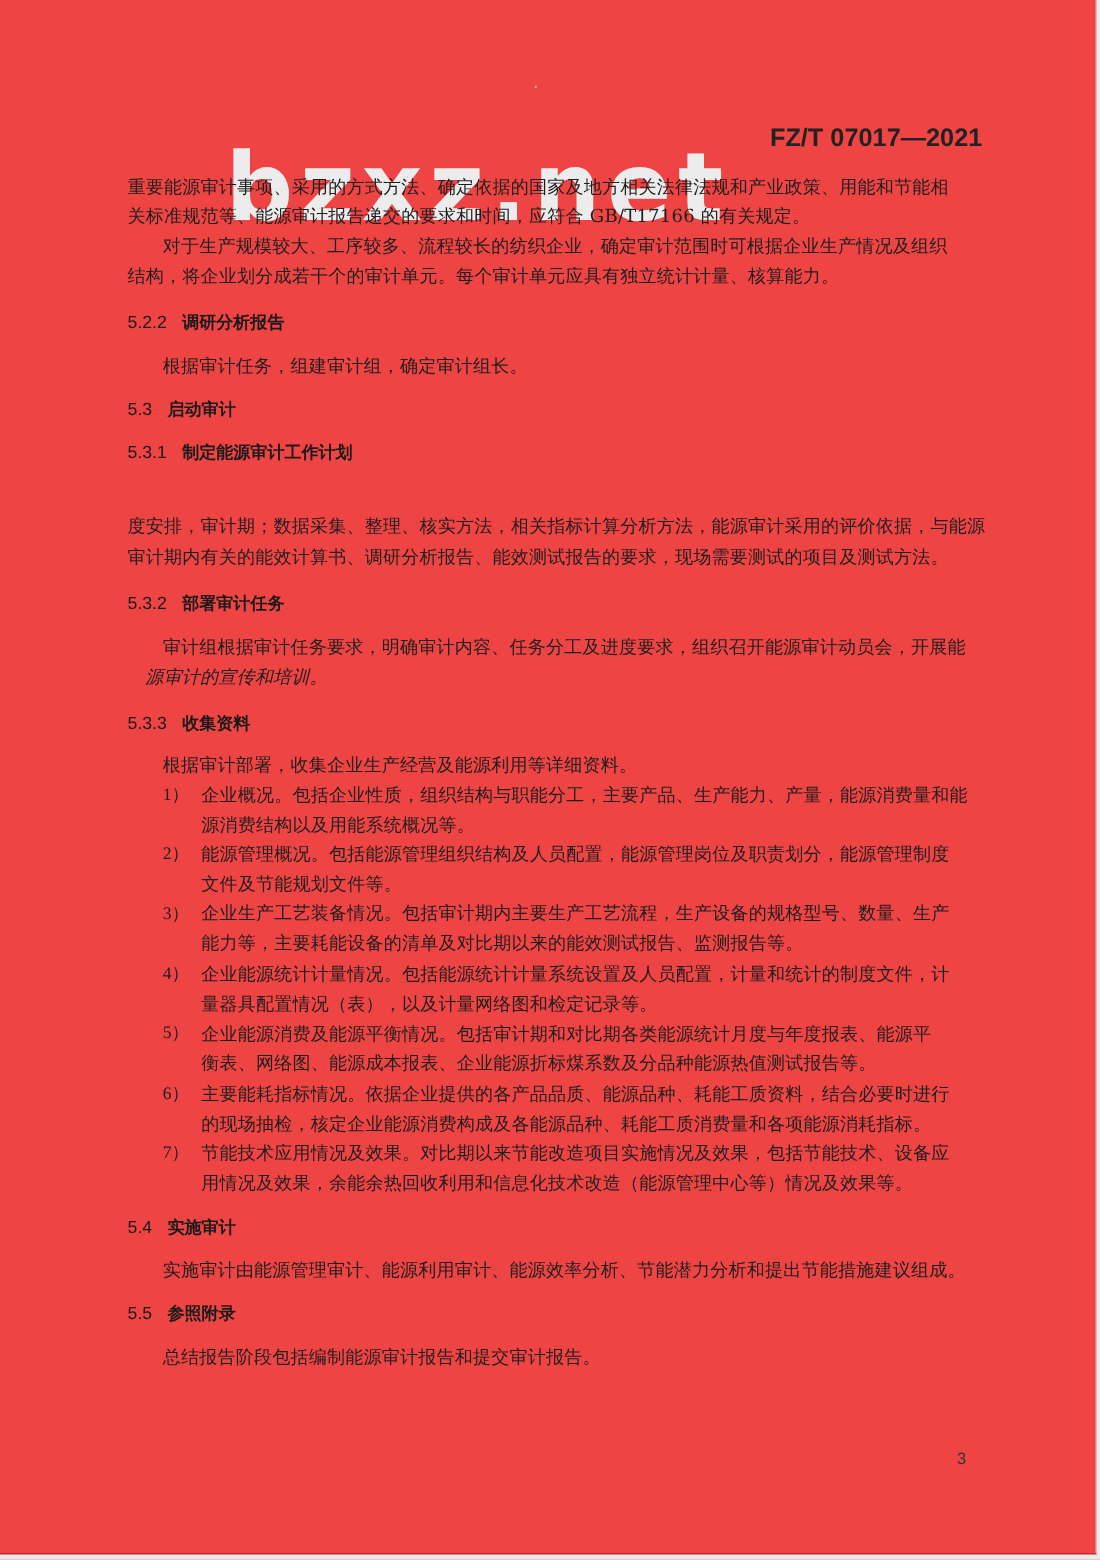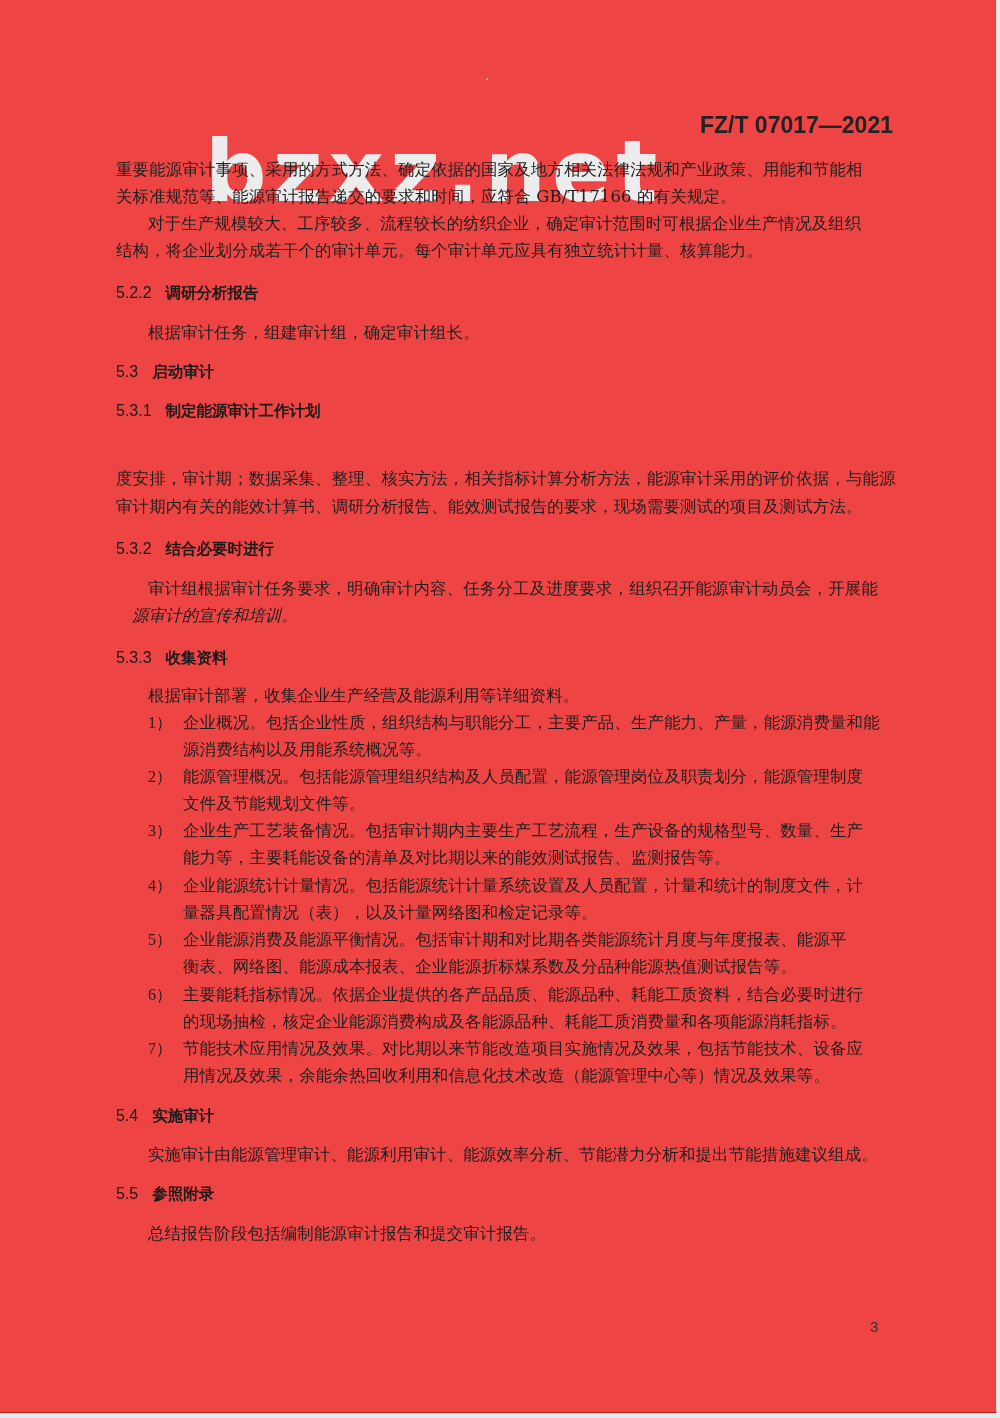--- a/index.html
+++ b/index.html
@@ -66,21 +66,21 @@
     <span class="num">5.3</span><span>启动审计</span>
   </div>
 
   <div class="heading" style="left:116px; top:401px;">
     <span class="num">5.3.1</span><span>制定能源审计工作计划</span>
   </div>
   <div class="line" style="left:116px; top:469px;">度安排，审计期；数据采集、整理、核实方法，相关指标计算分析方法，能源审计采用的评价依据，与能源</div>
   <div class="line" style="left:116px; top:497px;">审计期内有关的能效计算书、调研分析报告、能效测试报告的要求，现场需要测试的项目及测试方法。</div>
 
   <div class="heading" style="left:116px; top:539px;">
-    <span class="num">5.3.2</span><span>结合必要时进行</span>
+    <span class="num">5.3.2</span><span>部署审计任务</span>
   </div>
   <div class="line" style="left:148px; top:579px;">审计组根据审计任务要求，明确审计内容、任务分工及进度要求，组织召开能源审计动员会，开展能</div>
   <div class="line" style="left:132px; top:606px;font-style:italic;">源审计的宣传和培训。</div>
 
   <div class="heading" style="left:116px; top:648px;">
     <span class="num">5.3.3</span><span>收集资料</span>
   </div>
   <div class="line" style="left:148px; top:686px;">根据审计部署，收集企业生产经营及能源利用等详细资料。</div>
 
   <div>
@@ -89,21 +89,21 @@
       <div class="line" style="left:183px; top:713px;">企业概况。包括企业性质，组织结构与职能分工，主要产品、生产能力、产量，能源消费量和能</div>
       <div class="line" style="left:183px; top:740px;">源消费结构以及用能系统概况等。</div>
     </div>
     <div>
       <span class="li-num" style="left:148px; top:767px;">2）</span>
       <div class="line" style="left:183px; top:767px;">能源管理概况。包括能源管理组织结构及人员配置，能源管理岗位及职责划分，能源管理制度</div>
       <div class="line" style="left:183px; top:794px;">文件及节能规划文件等。</div>
     </div>
     <div>
       <span class="li-num" style="left:148px; top:821px;">3）</span>
-      <div class="line" style="left:183px; top:821px;">企业生产工艺装备情况。包括审计期内主要生产工艺流程，生产设备的规格型号、数量、生产</div>
+      <div class="line" style="left:183px; top:821px;font-family:Liberation Mono, monospace;">企业生产工艺装备情况。包括审计期内主要生产工艺流程，生产设备的规格型号、数量、生产</div>
       <div class="line" style="left:183px; top:848px;">能力等，主要耗能设备的清单及对比期以来的能效测试报告、监测报告等。</div>
     </div>
     <div>
       <span class="li-num" style="left:148px; top:876px;">4）</span>
       <div class="line" style="left:183px; top:876px;">企业能源统计计量情况。包括能源统计计量系统设置及人员配置，计量和统计的制度文件，计</div>
       <div class="line" style="left:183px; top:903px;">量器具配置情况（表），以及计量网络图和检定记录等。</div>
     </div>
     <div>
       <span class="li-num" style="left:148px; top:930px;">5）</span>
       <div class="line" style="left:183px; top:930px;">企业能源消费及能源平衡情况。包括审计期和对比期各类能源统计月度与年度报表、能源平</div>

